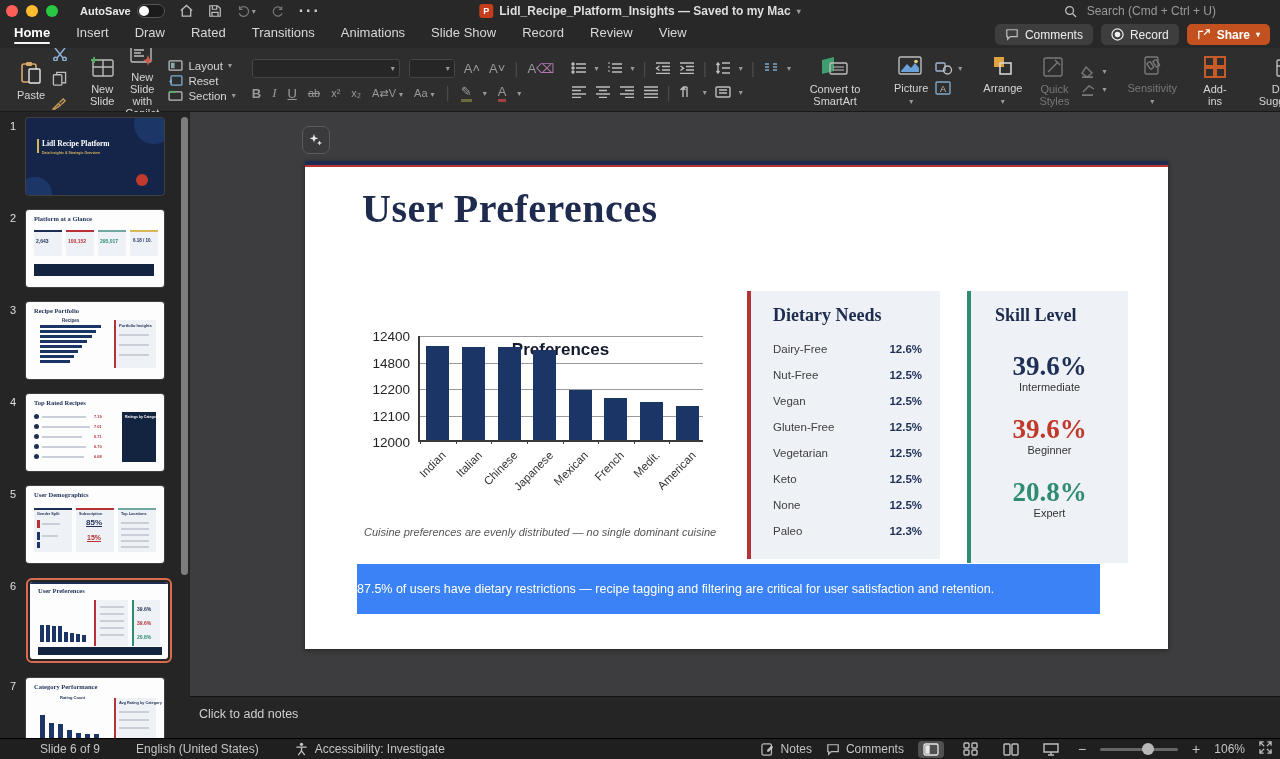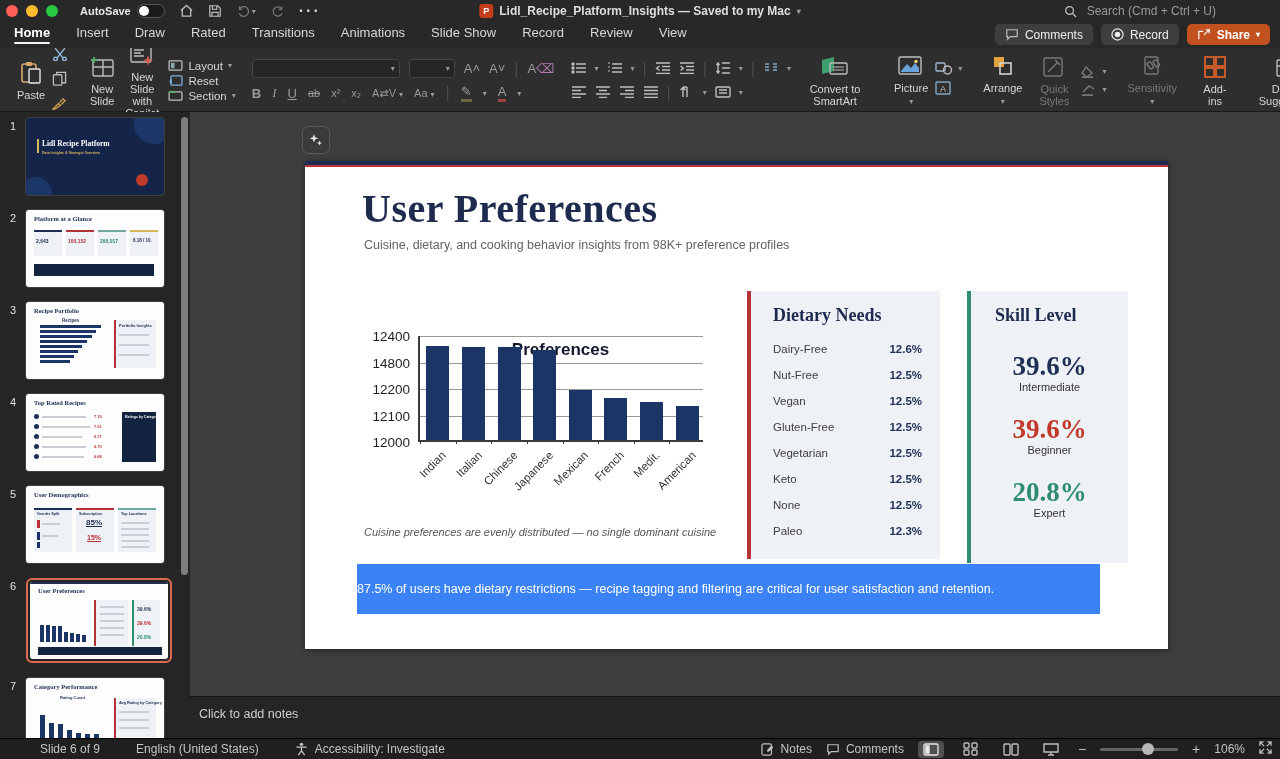--- a/index.html
+++ b/index.html
@@ -679,21 +679,20 @@
           <path d="M6 2 L7.1 5.2 L10.3 6.3 L7.1 7.4 L6 10.6 L4.9 7.4 L1.7 6.3 L4.9 5.2 Z" fill="#e8e8e8"></path>
           <path d="M11.5 8.5 L12.2 10.3 L14 11 L12.2 11.7 L11.5 13.5 L10.8 11.7 L9 11 L10.8 10.3 Z" fill="#e8e8e8"></path>
         </svg>
       </div>
 
       <div class="slide">
         <div class="slide-band-navy"></div>
         <div class="slide-band-red"></div>
 
         <div class="s-title">User Preferences</div>
-        <div class="s-subtitle">Cuisine, dietary, and cooking behavior insights from 98K+ preference profiles</div>
 
         <div class="chart-title">Preferences</div>
         <div class="plot">
             <span class="ytick" style="top: 106px;">12000</span>
             <div class="gridline" style="top: 79.5px;"></div>
             <span class="ytick" style="top: 79.5px;">12100</span>
             <div class="gridline" style="top: 53px;"></div>
             <span class="ytick" style="top: 53px;">12200</span>
             <div class="gridline" style="top: 26.5px;"></div>
             <span class="ytick" style="top: 26.5px;">14800</span>

